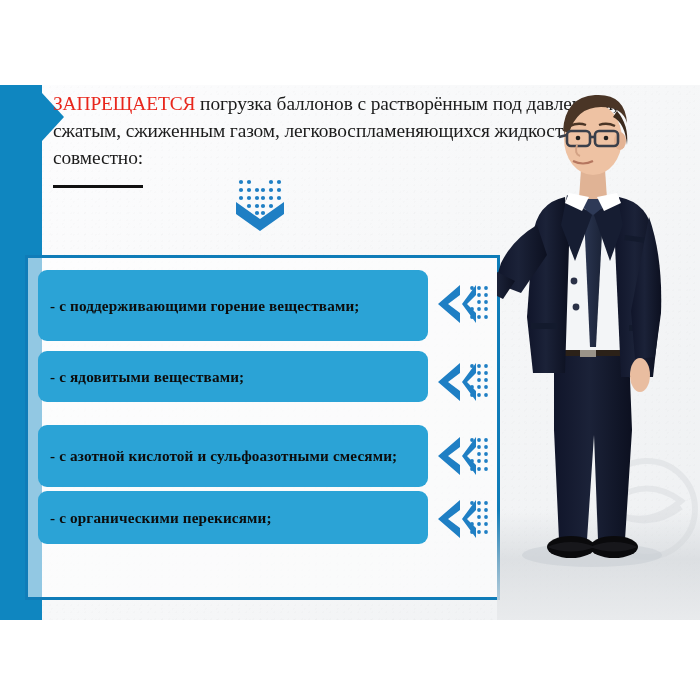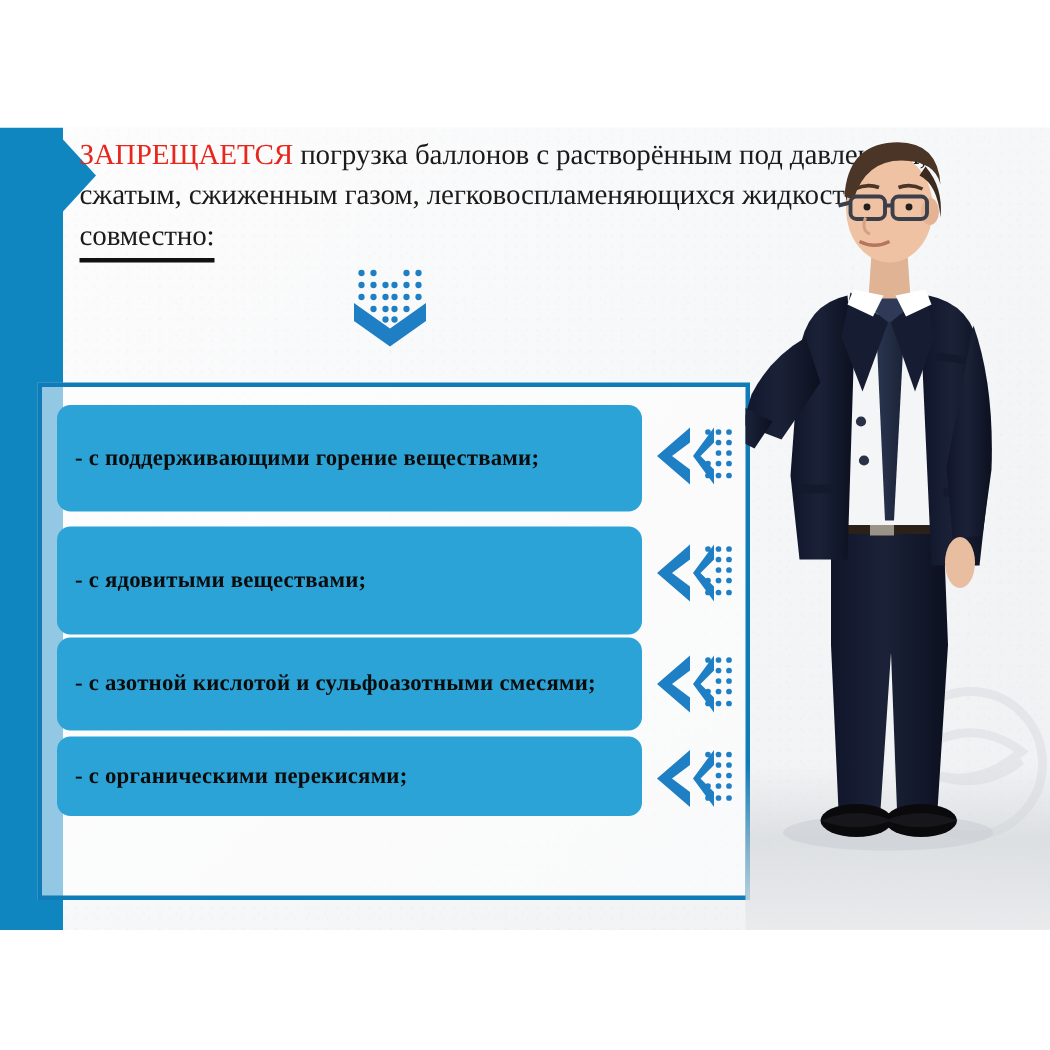--- a/index.html
+++ b/index.html
@@ -32,21 +32,21 @@
     border-left:22px solid #0f86c0;
   }
   
   #heading{
     position:absolute;left:53px;top:5px;width:630px;
     color:#1b1b1b;
     font-size:19.4px;line-height:27px;
     letter-spacing:-0.1px;
   }
   #heading .forbid{color:#e8261c;}
-  #underline-word{display:inline-block;border-bottom:3px solid #111;padding-bottom:1px;}
+  #underline-word{display:inline-block;border-bottom:3px solid #111;padding-bottom:14px;}
   
   #down-mark{position:absolute;left:232px;top:93px;width:56px;height:55px;}
   
   #panel{
     position:absolute;left:25px;top:170px;width:475px;height:345px;
     border:3px solid #0f7cb8;background:rgba(255,255,255,0.55);
     box-sizing:border-box;
   }
   .row{position:absolute;left:10px;width:455px;}
   .pill{
@@ -133,21 +133,21 @@
             <circle cx="43" cy="26" r="1.9"></circle>
             <circle cx="50" cy="26" r="1.9"></circle>
           <circle cx="36" cy="34" r="1.9"></circle>
             <circle cx="43" cy="34" r="1.9"></circle>
             <circle cx="50" cy="34" r="1.9"></circle>
         </g>
       </svg>
     </div>
 
     <div class="row" style="top:93px;height:62px;">
-      <div class="pill" style="height:72px;">
+      <div class="pill" style="height:51px;">
         <span>- с ядовитыми веществами;</span>
       </div>
       <svg class="chev" style="top:10px;" viewBox="0 0 58 42">
         <g fill="#1f7fc4">
           <path d="M24 2 L24 12 L12 21 L24 30 L24 40 L2 21 Z"></path>
           <path d="M40 2 L40 12 L31 21 L40 30 L40 40 L26 21 Z"></path>
           <circle cx="36" cy="5" r="1.9"></circle>
             <circle cx="43" cy="5" r="1.9"></circle>
             <circle cx="50" cy="5" r="1.9"></circle>
           <circle cx="36" cy="12" r="1.9"></circle>

